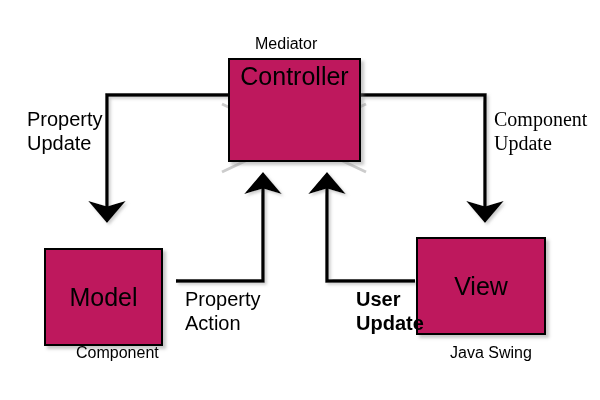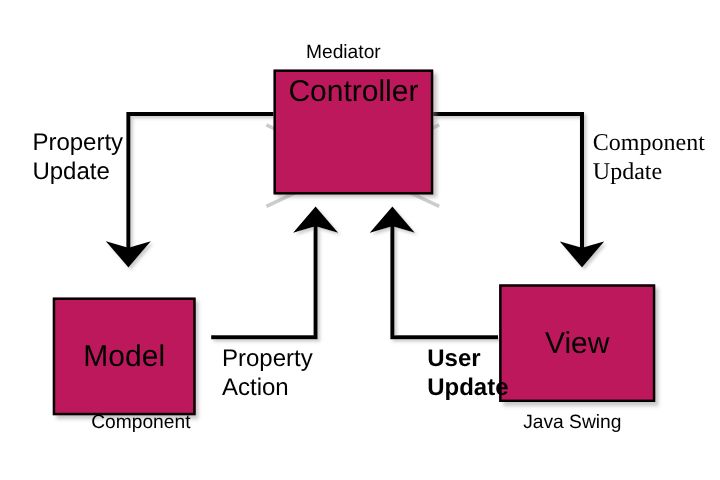--- a/index.html
+++ b/index.html
@@ -66,21 +66,21 @@
   }
   .caption {
     position: absolute;
     font-size: 16px;
     line-height: 1.05;
     color: #000000;
     white-space: nowrap;
   }
   #caption-mediator { left: 255px; top: 36px; }
   #caption-observer { left: 76px;  top: 345px; }
-  #caption-javaswing { left: 436px; top: 345px; }
+  #caption-javaswing { left: 450px; top: 345px; }
 
   .edge-label {
     position: absolute;
     font-size: 20px;
     line-height: 1.18;
     color: #000000;
     white-space: nowrap;
   }
   #label-property-update { left: 27px;  top: 108px; }
   #label-component-update { left: 494px; top: 108px; font-family: Liberation Serif, serif; }

